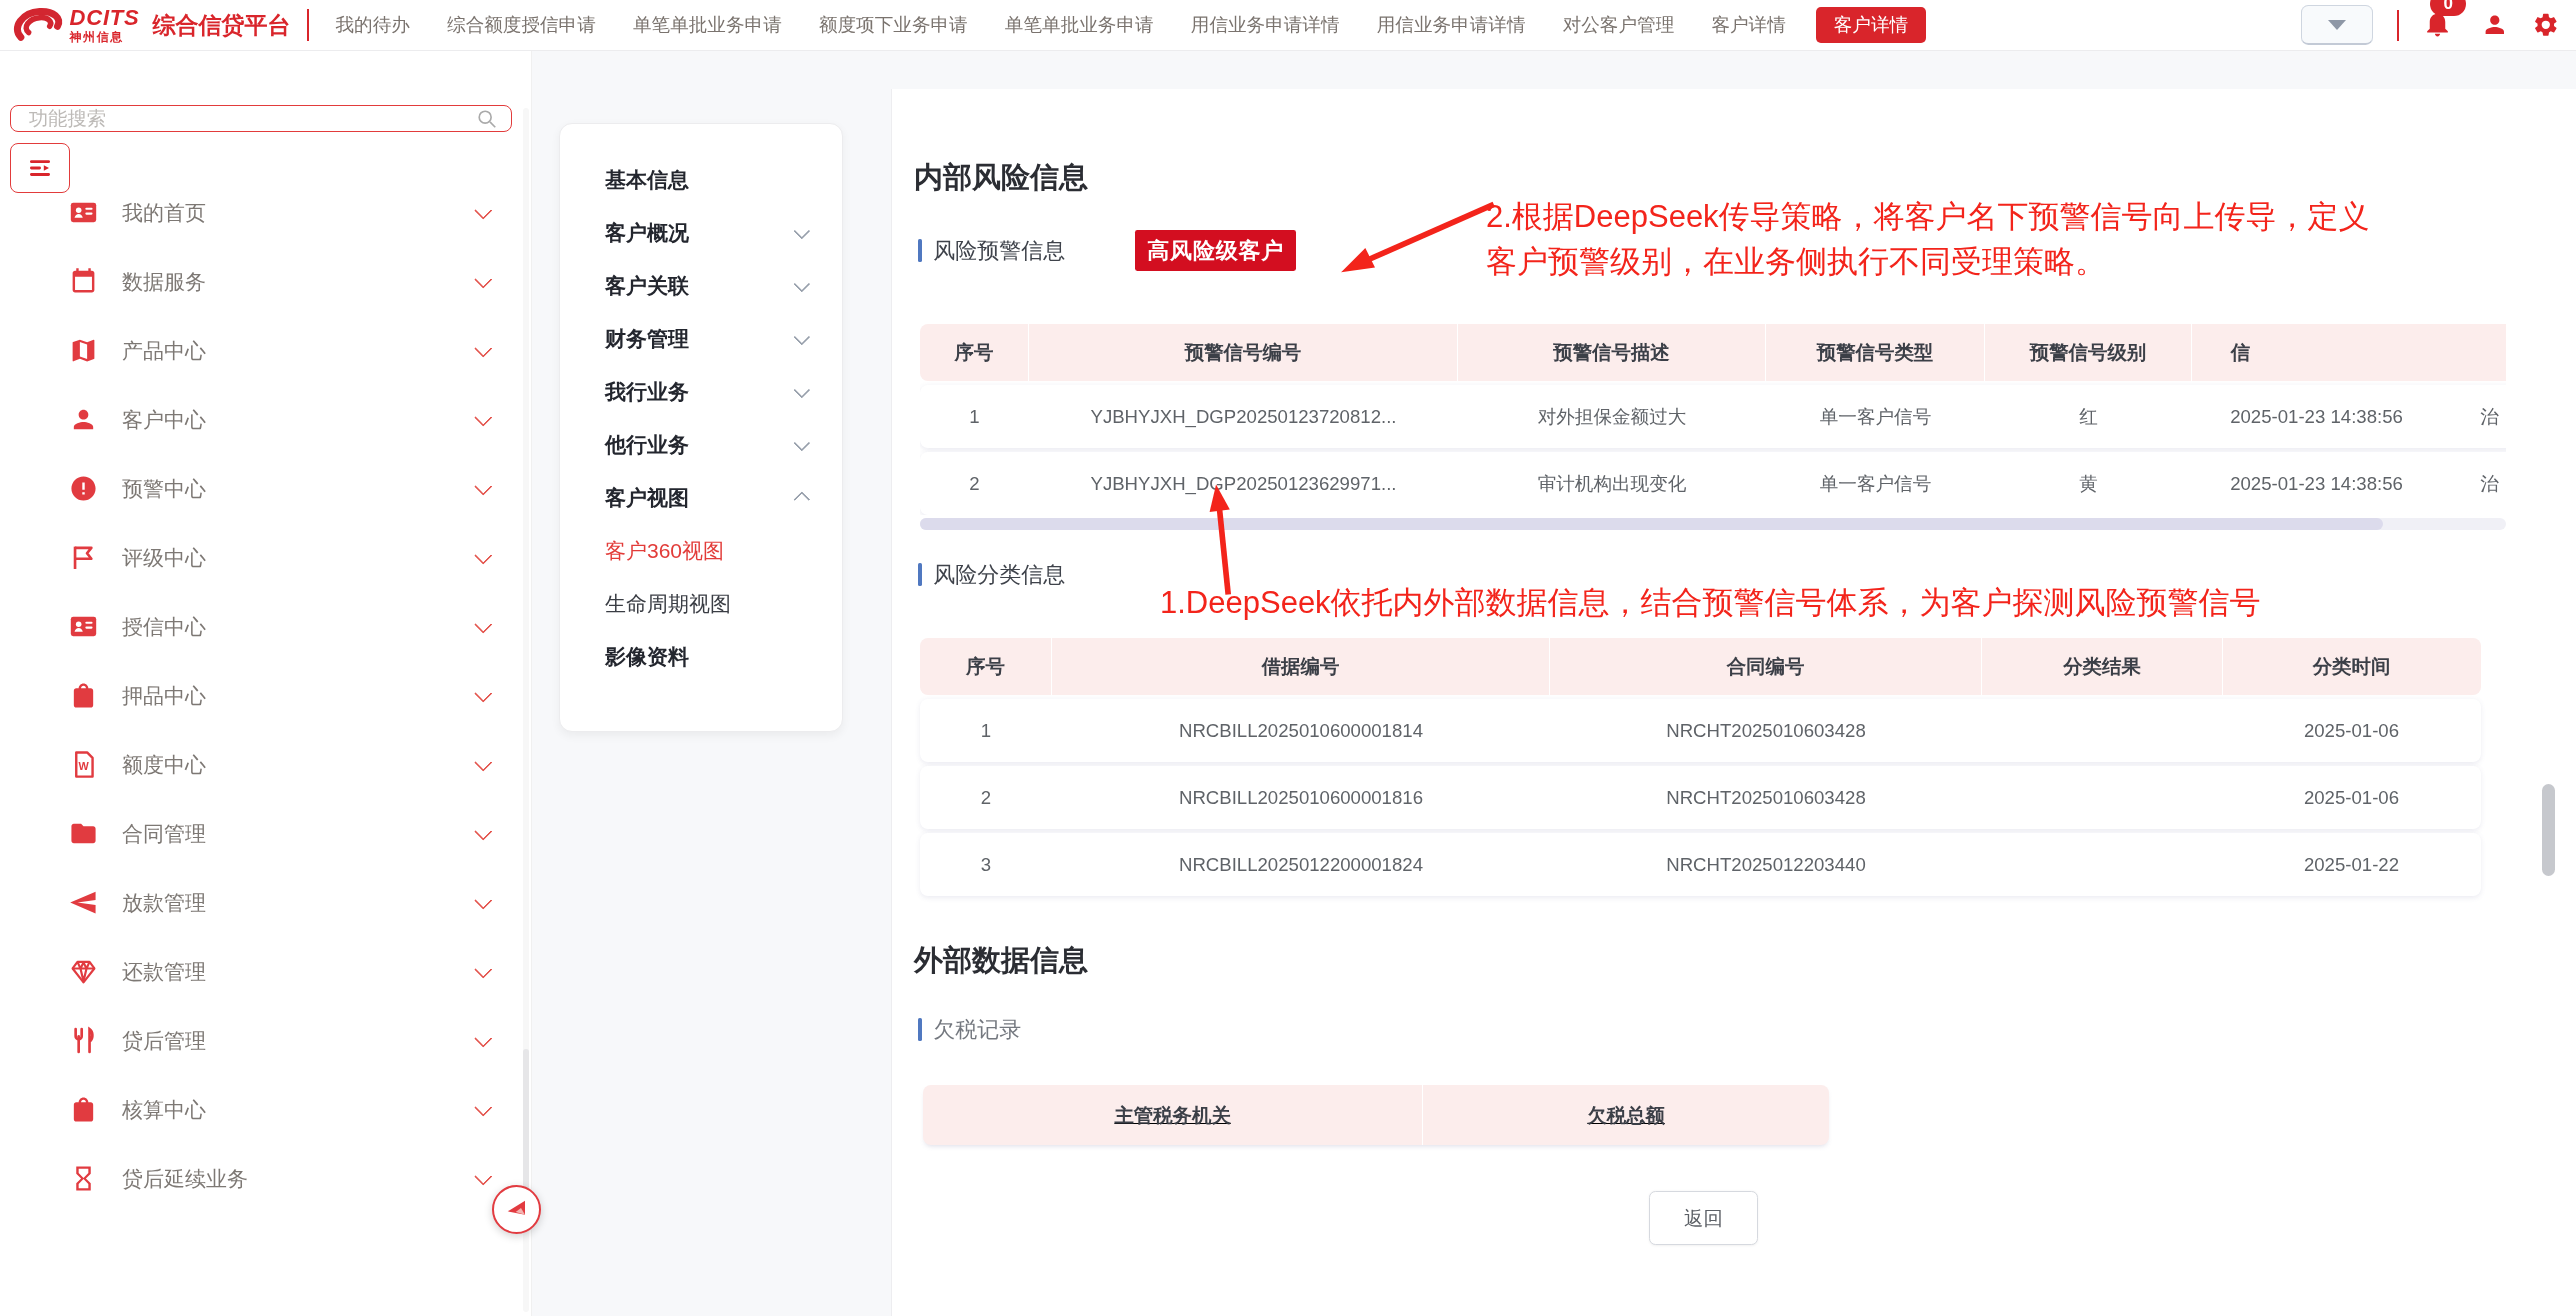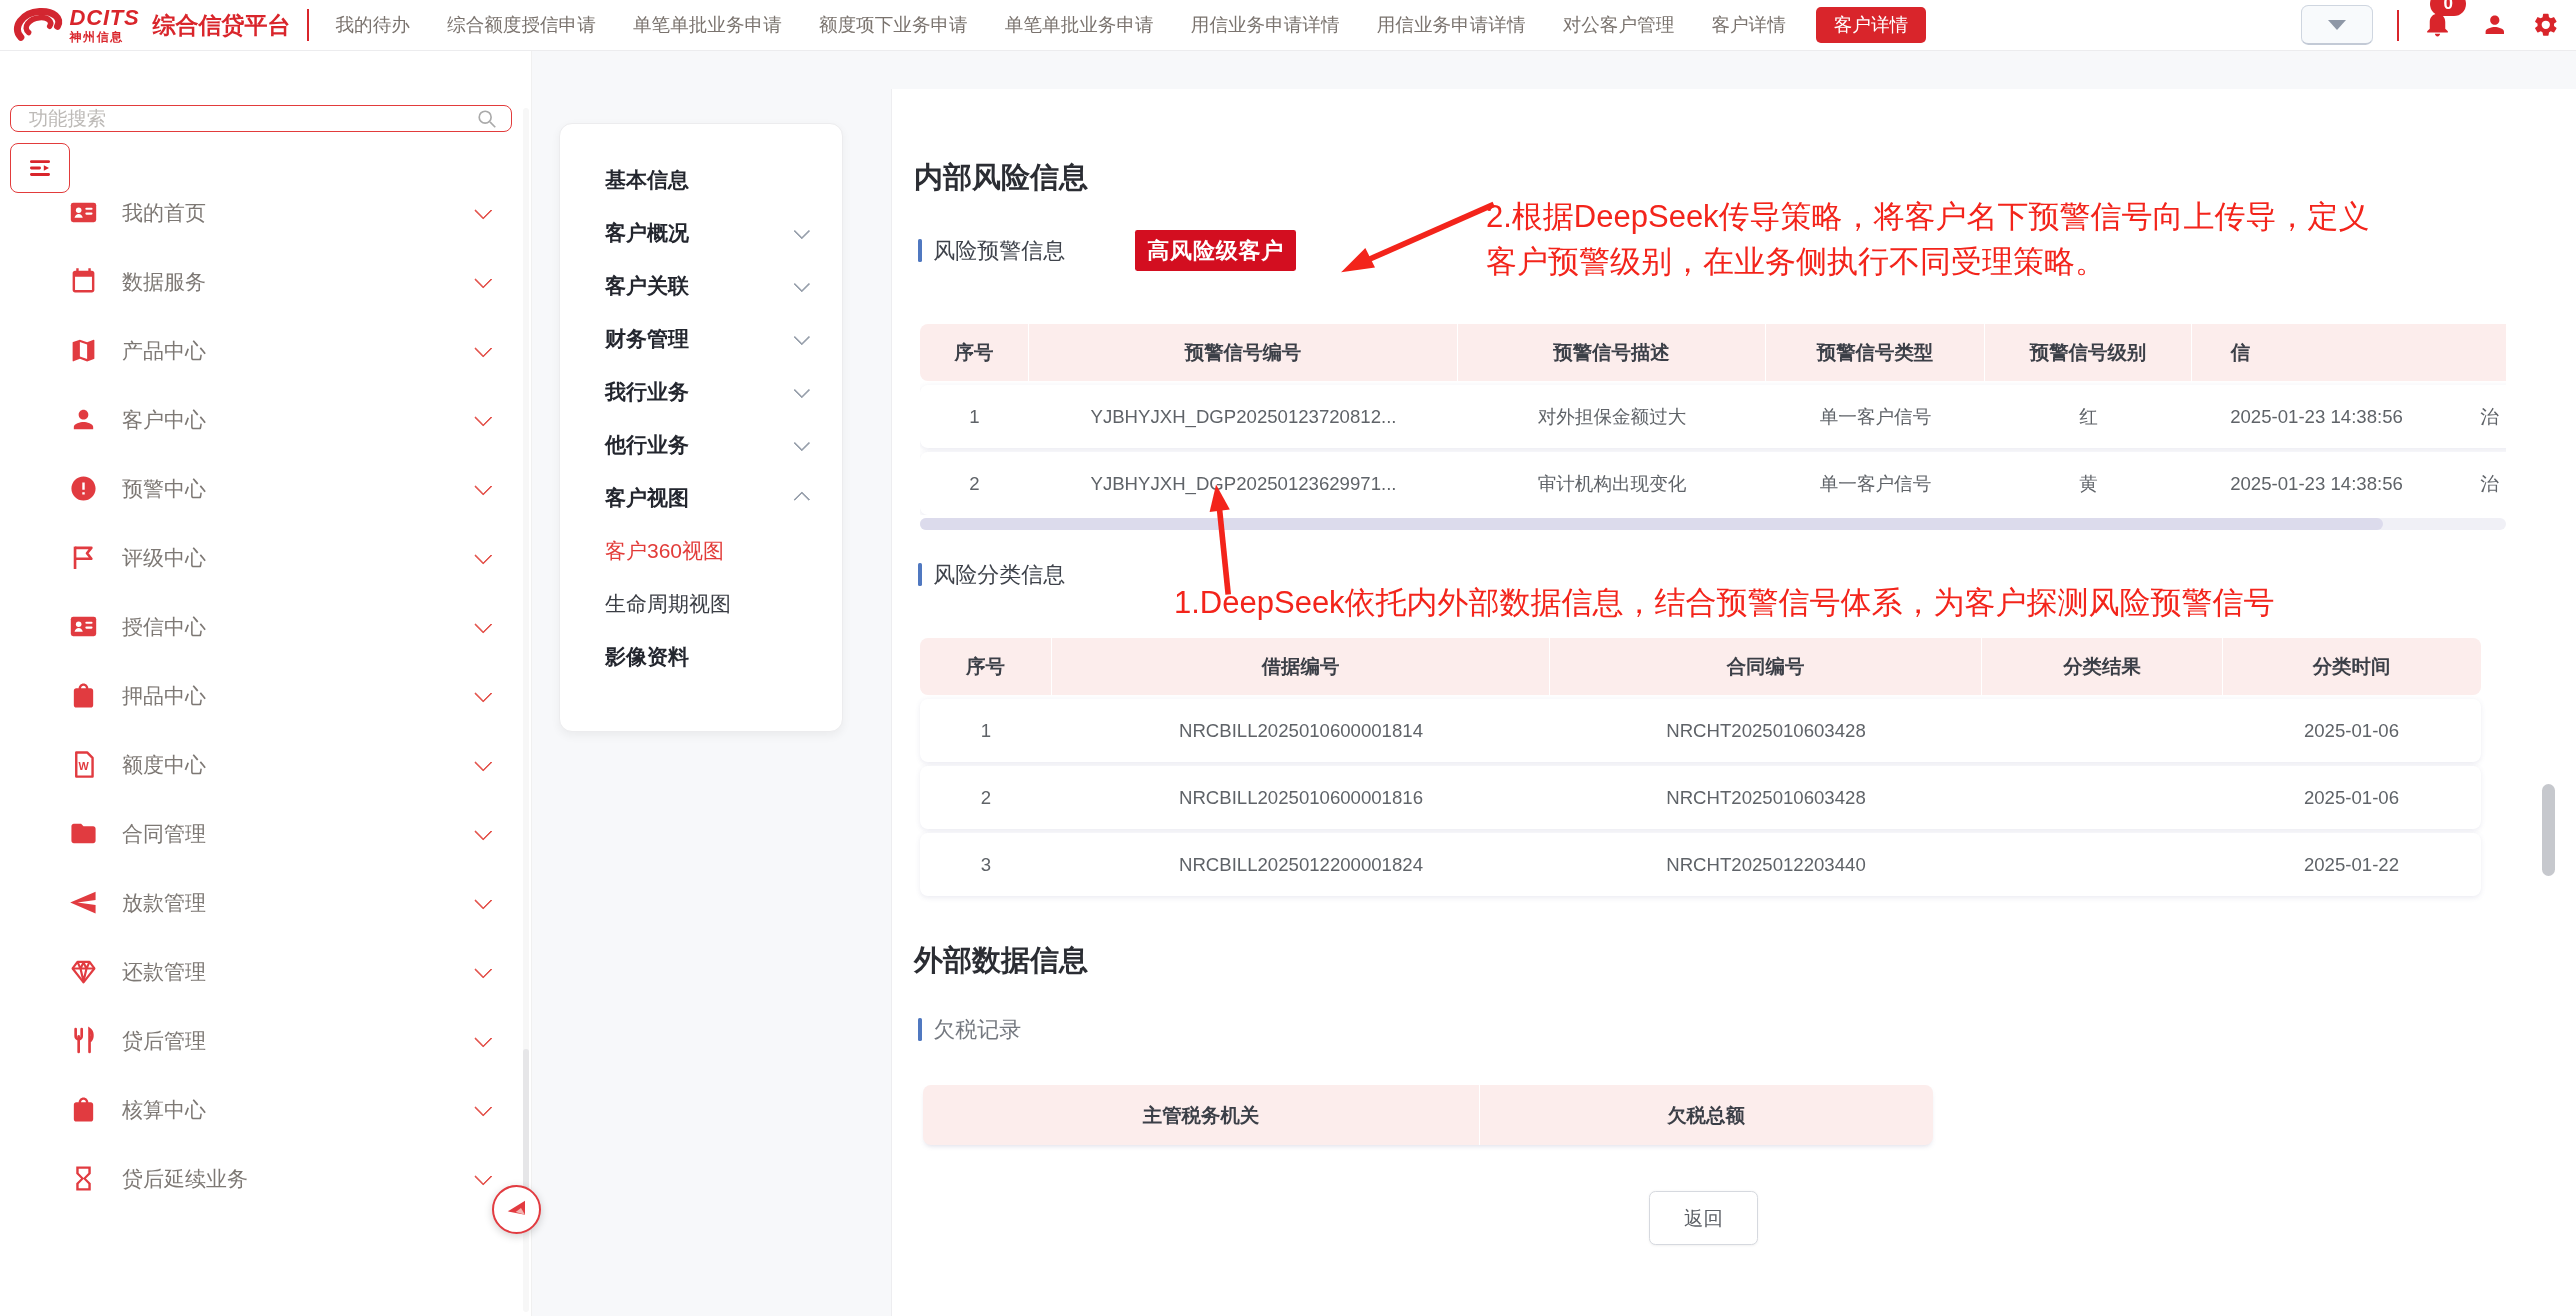--- a/index.html
+++ b/index.html
@@ -68,30 +68,30 @@
   #sec1{top:143px;}
   #sec2{top:467px;}
   #sec3{top:922px;}
   .sec-bar{width:4px;height:23px;background:#5078c0;border-radius:1.6px;margin-right:11.3px;flex:0 0 auto;}
   .sec-label{font-size:22px;color:#3f434b;white-space:nowrap;}
   #sec3 .sec-label{color:#74787f;}
   .badge{margin-left:70px;background:#d30e20;color:#fff;font-size:22px;font-weight:bold;padding:5.7px 12px;
          border-radius:2.4px;letter-spacing:0.8px;white-space:nowrap;}
   .note{position:absolute;color:#f3241b;font-size:31px;line-height:45px;white-space:nowrap;z-index:6;}
   #note2{left:594px;top:105px;}
-  #note1{left:282px;top:491px;}
+  #note1{left:268px;top:491px;}
   .arrow-svg{position:absolute;z-index:7;pointer-events:none;}
   #arrow2{left:436px;top:109px;width:174px;height:84px;}
   #arrow1{left:302px;top:389px;width:49px;height:123px;}
   
   .tblwrap{position:absolute;overflow:hidden;}
   #tbl1wrap{left:28px;top:235px;width:1586px;}
   #tbl1{width:1618px;}
   #tbl2{position:absolute;left:28px;top:549px;width:1561px;}
-  #tbl3{position:absolute;left:31px;top:996px;width:1010px;}
+  #tbl3{position:absolute;left:31px;top:996px;width:906px;text-decoration:underline;}
   .thead{display:flex;background:#fcedec;border-radius:8px;height:57px;align-items:stretch;}
   #tbl3 .thead{height:60px;box-shadow:0 3.2px 4.9px -2.4px rgba(120,120,160,.25);}
   .th{font-size:19.4px;font-weight:bold;color:#3b3f47;display:flex;align-items:center;justify-content:center;
       box-sizing:border-box;border-right:1.6px solid #fff;white-space:nowrap;overflow:hidden;}
   .th:last-child{border-right:none;}
   .trow{display:flex;background:#fff;height:63px;align-items:center;border-radius:8px;margin-top:4px;
         box-shadow:0 1.6px 4.9px rgba(100,100,150,.12);}
   .td{font-size:18.6px;color:#5f6368;text-align:center;box-sizing:border-box;white-space:nowrap;overflow:hidden;}
   .t1c0{width:109px;}.t1c1{width:429px;}.t1c2{width:308px;}.t1c3{width:219px;}.t1c4{width:207px;}.t1c5{width:249px;}.t1c6{width:97px;}
   .t2c0{width:132px;}.t2c1{width:498px;}.t2c2{width:432px;}.t2c3{width:241px;}.t2c4{width:257px;}

